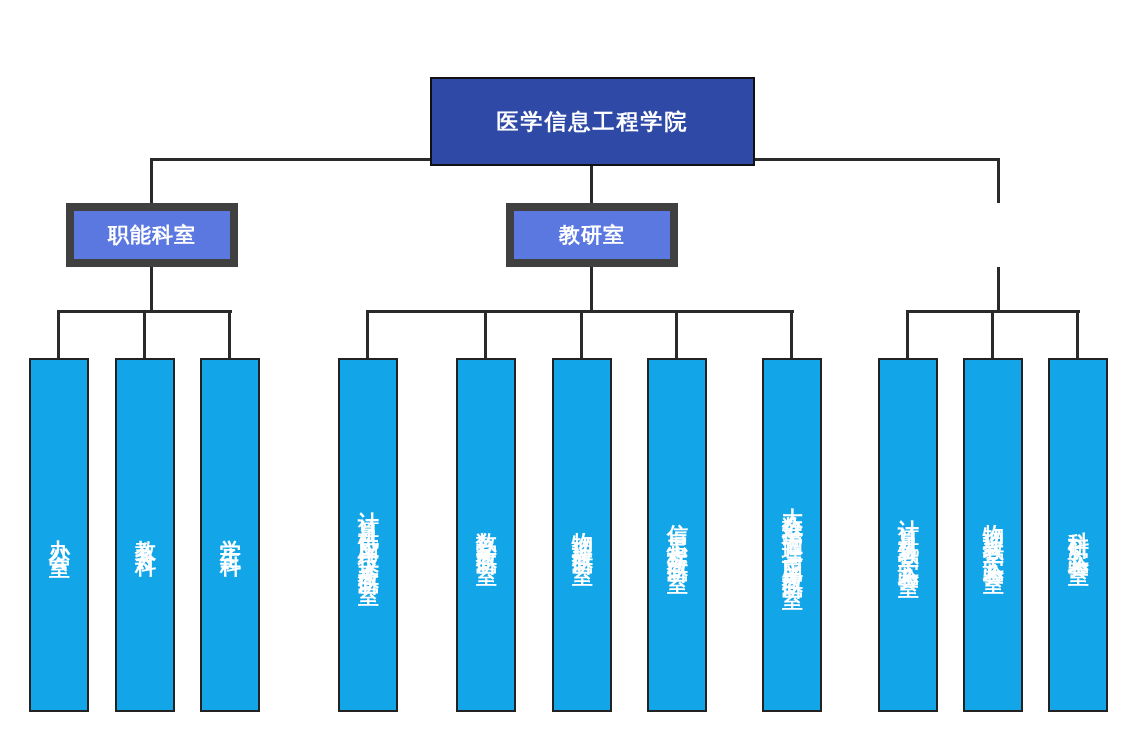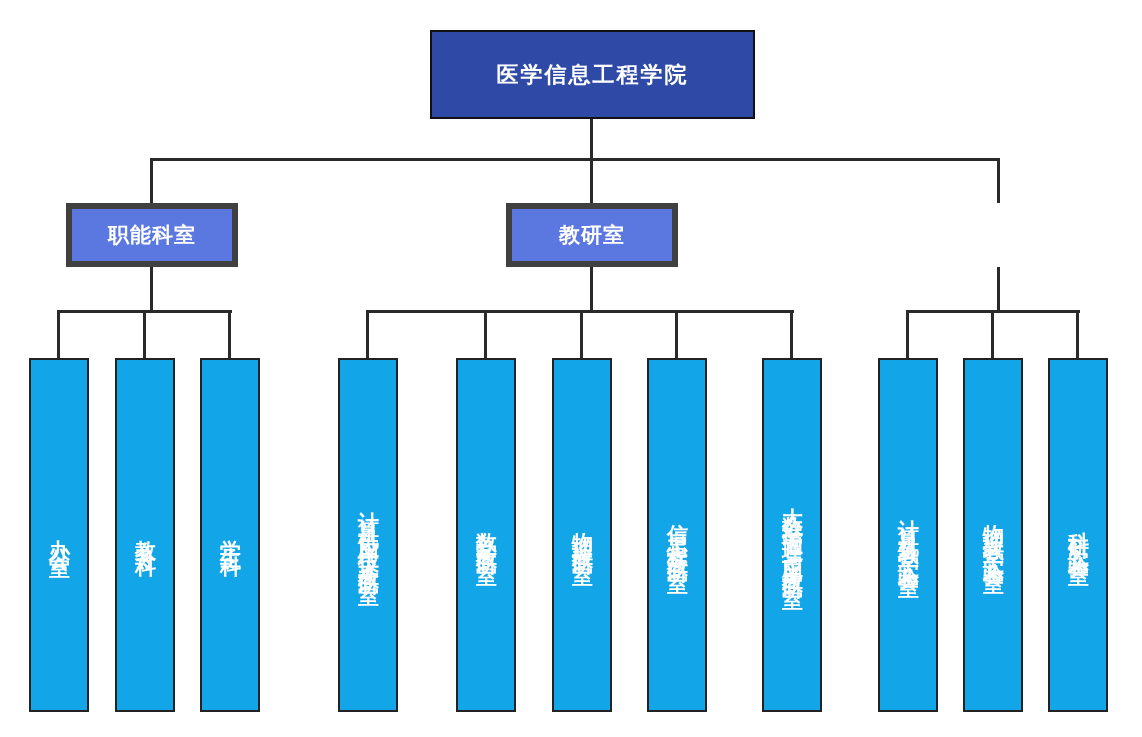--- a/index.html
+++ b/index.html
@@ -19,24 +19,25 @@
     box-sizing: border-box;
     color: #ffffff;
     font-weight: bold;
     text-align: center;
   }
   .node.root {
     background: #2e49a6;
     border: 2px solid #111111;
     font-size: 22px;
     letter-spacing: 2px;
+    margin-top: 47px;
   }
   .node.branch {
     background: #5b78e0;
-    border: 6px solid #404040;
+    border: 8px solid #404040;
     font-size: 21px;
     letter-spacing: 1px;
   }
   .node.leaf {
     background: #12a5e8;
     border: 2px solid #222222;
   }
   .vtext {
     writing-mode: vertical-rl;
     text-orientation: upright;

